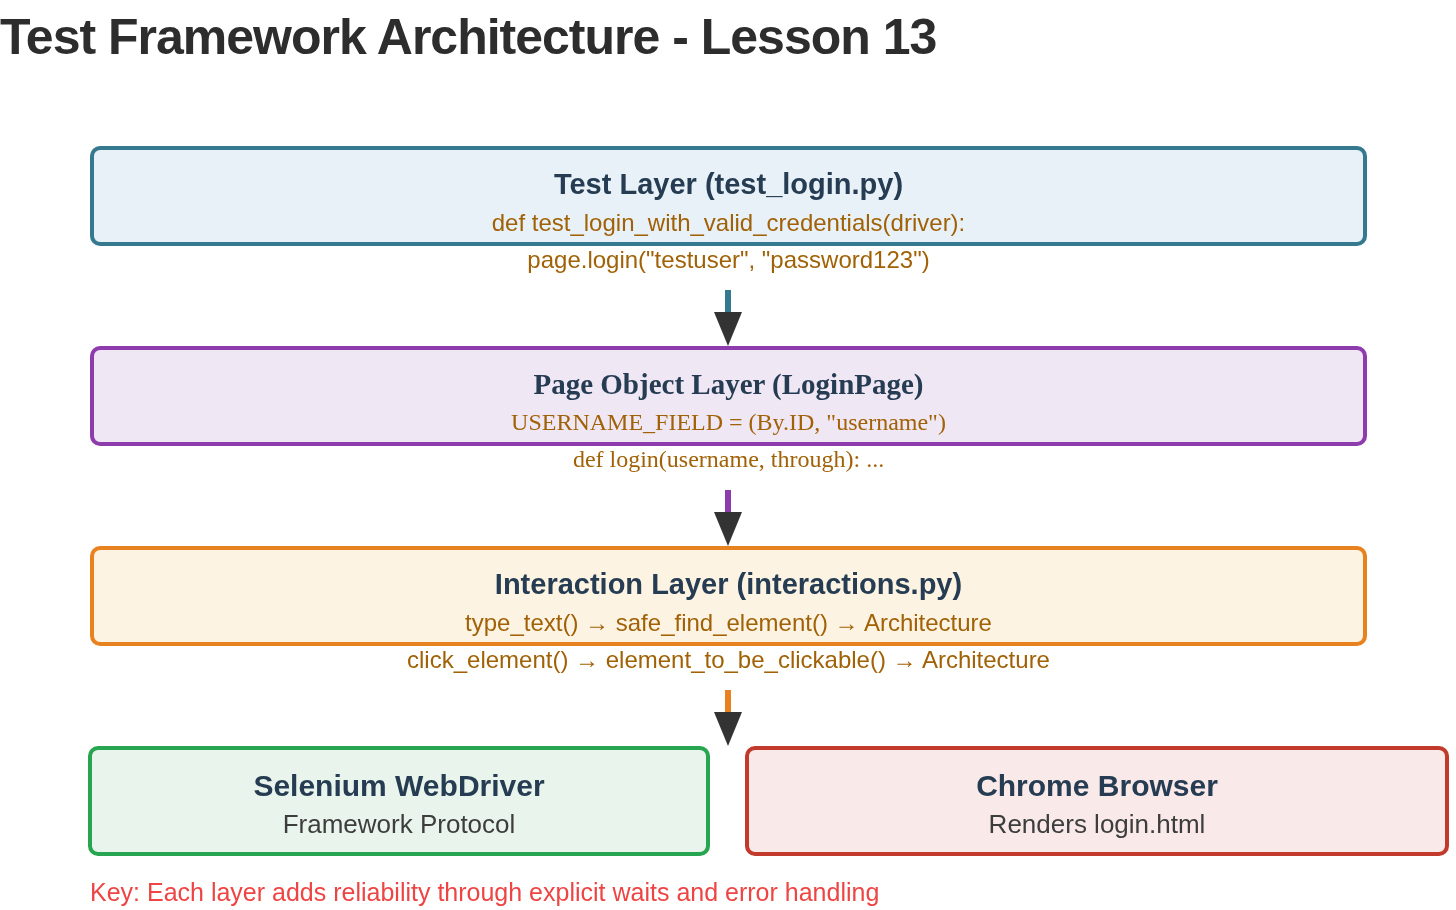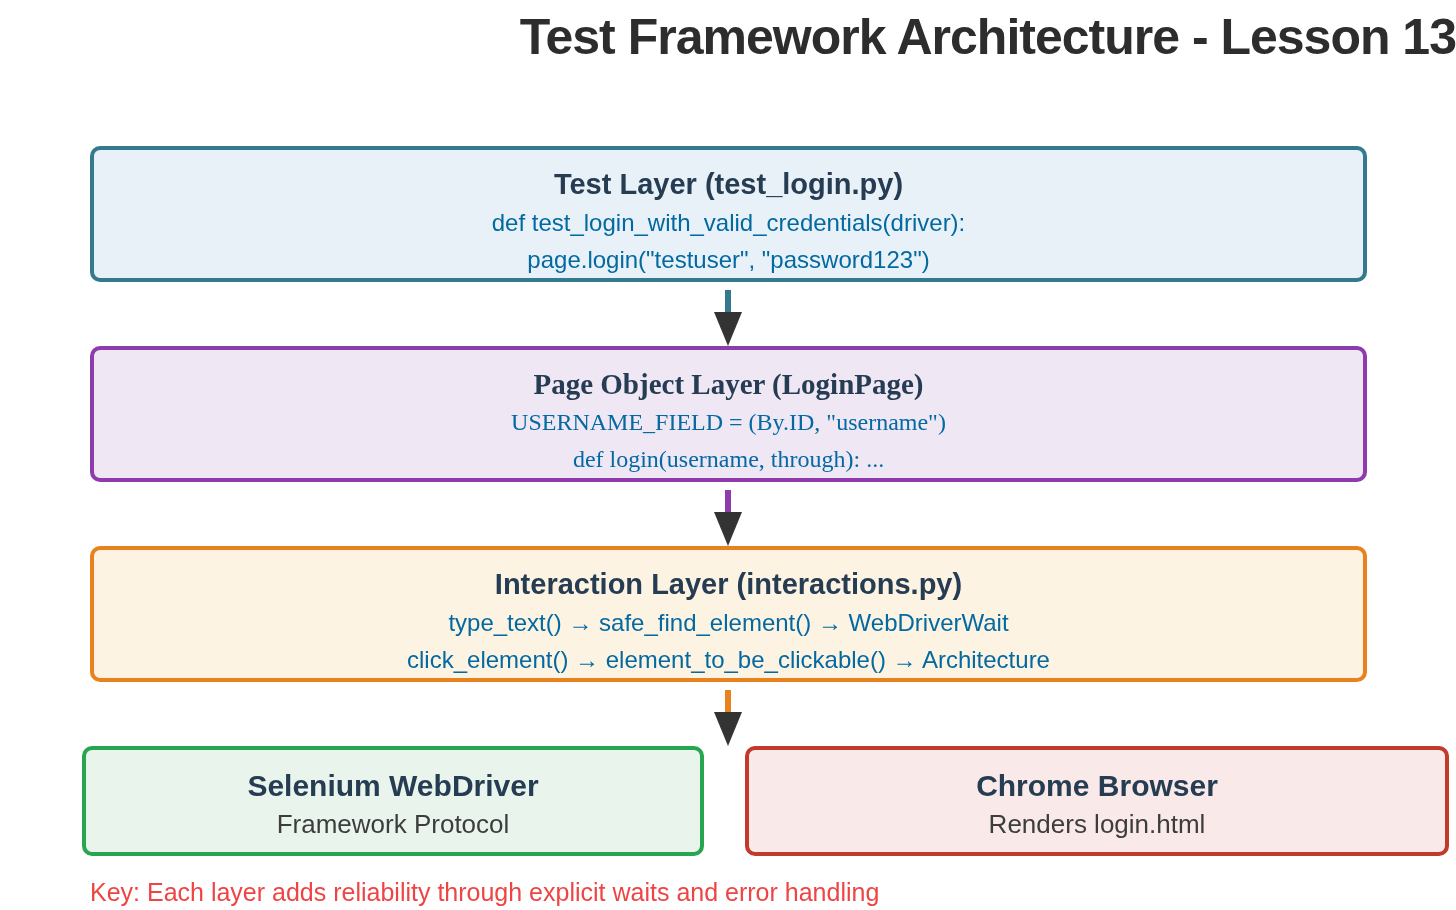--- a/index.html
+++ b/index.html
@@ -7,47 +7,47 @@
     position: relative;
     width: 1456px;
     height: 910px;
     background: #ffffff;
     font-family: "Liberation Sans", sans-serif;
     overflow: hidden;
   }
   .diagram-title {
     position: absolute;
     top: 8px; left: 0; width: 100%;
-    text-align: right;
+    text-align: left;
     font-size: 50px;
     font-weight: bold;
     letter-spacing: -1px;
     color: #2d2d2d;
   }
   .layer-box {
     position: absolute;
     left: 90px;
     width: 1277px;
-    height: 136px;
+    height: 100px;
     box-sizing: border-box;
     border: 4px solid #888;
     border-radius: 10px;
     text-align: center;
     padding-top: 14px;
   }
   .layer-box .heading {
     font-size: 29px;
     font-weight: bold;
     line-height: 40px;
     color: #253c52;
   }
   .layer-box .code-line {
     font-size: 24px;
     line-height: 37px;
-    color: #0369a1;
+    color: #a16207;
   }
   .box-test        { top: 146px; }
   .box-pageobject  { top: 346px; font-family: Liberation Serif, serif; }
   .box-interaction { top: 546px; }
 
   .arrow-stem {
     position: absolute;
     left: 725px;
     width: 6px;
     height: 26px;
@@ -82,21 +82,21 @@
     font-size: 30px;
     font-weight: bold;
     line-height: 42px;
     color: #253c52;
   }
   .bottom-box .subtitle {
     font-size: 26px;
     line-height: 34px;
     color: #3d3d3d;
   }
-  .box-selenium { left: 82px;  width: 622px; }
+  .box-selenium { left: 88px;  width: 622px; }
   .box-chrome   { left: 745px; width: 704px; }
 
   .key-note {
     position: absolute;
     left: 90px;
     top: 878px;
     font-size: 25px;
     color: #ef4444;
   }
 </style>
@@ -120,21 +120,21 @@
     <div class="heading">Page Object Layer (LoginPage)</div>
     <div class="code-line">USERNAME_FIELD = (By.ID, "username")</div>
     <div class="code-line">def login(username, through): ...</div>
   </div>
 
   <div class="arrow-stem stem-2" style="background-color: rgb(142, 59, 173);"></div>
   <div class="arrowhead head-2" style="border-top-color: rgb(51, 51, 51);"></div>
 
   <div class="layer-box box-interaction" style="background-color: rgb(253, 243, 227); border-color: rgb(232, 130, 30);">
     <div class="heading">Interaction Layer (interactions.py)</div>
-    <div class="code-line">type_text() → safe_find_element() → WebDriverWait</div>
+    <div class="code-line">type_text() → safe_find_element() → Architecture</div>
     <div class="code-line">click_element() → element_to_be_clickable() → Architecture</div>
   </div>
 
   <div class="arrow-stem stem-3" style="background-color: rgb(232, 130, 30);"></div>
   <div class="arrowhead head-3" style="border-top-color: rgb(51, 51, 51);"></div>
 
   <div class="bottom-box box-selenium" style="background-color: rgb(233, 245, 236); border-color: rgb(40, 165, 80);">
     <div class="heading">Selenium WebDriver</div>
     <div class="subtitle">Framework Protocol</div>
   </div>

